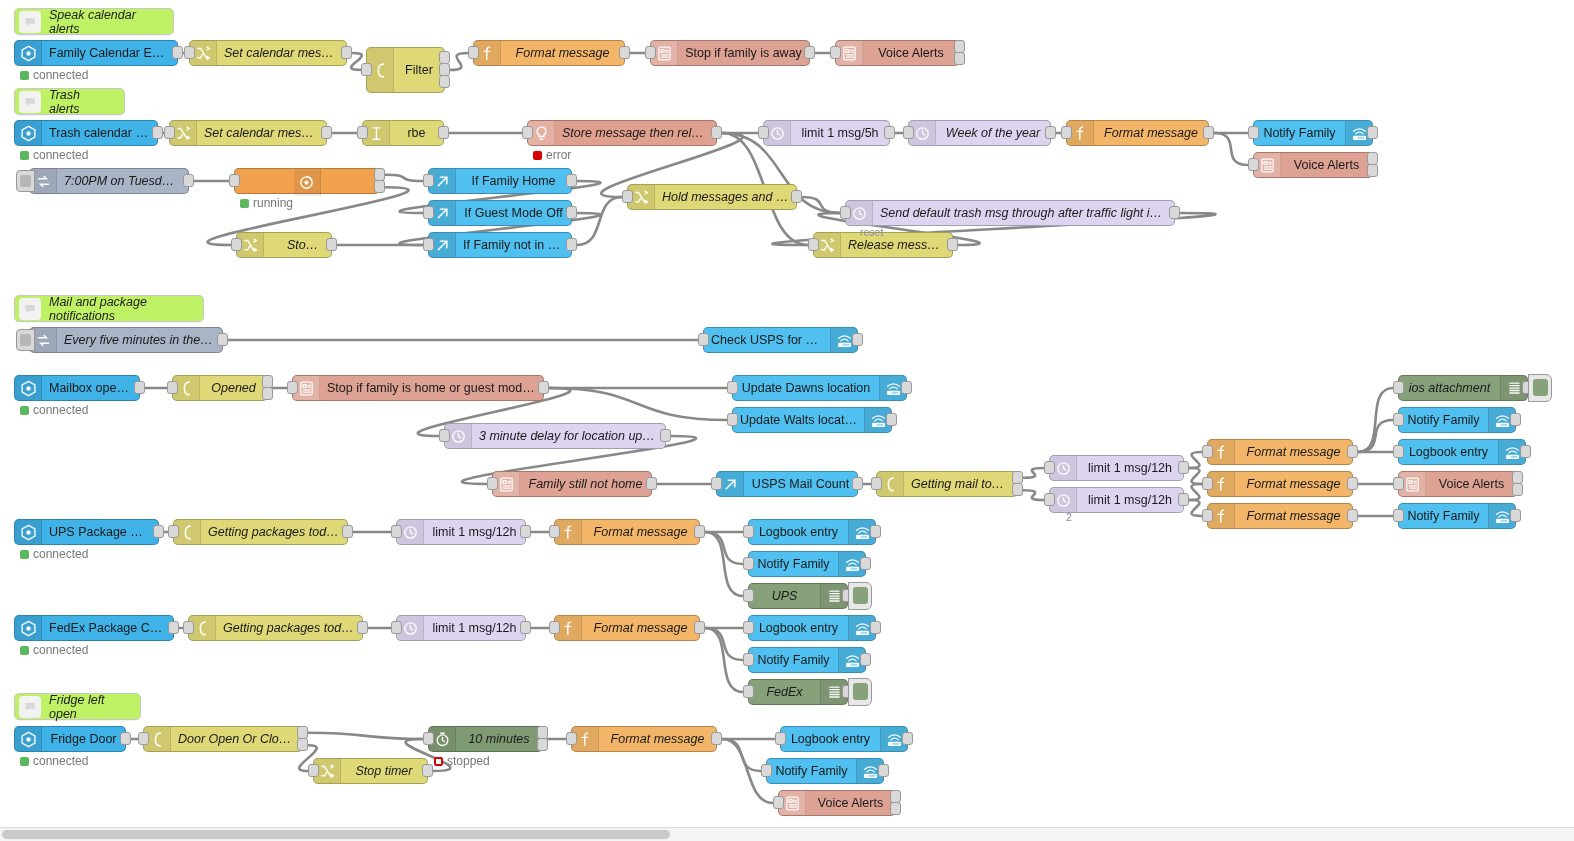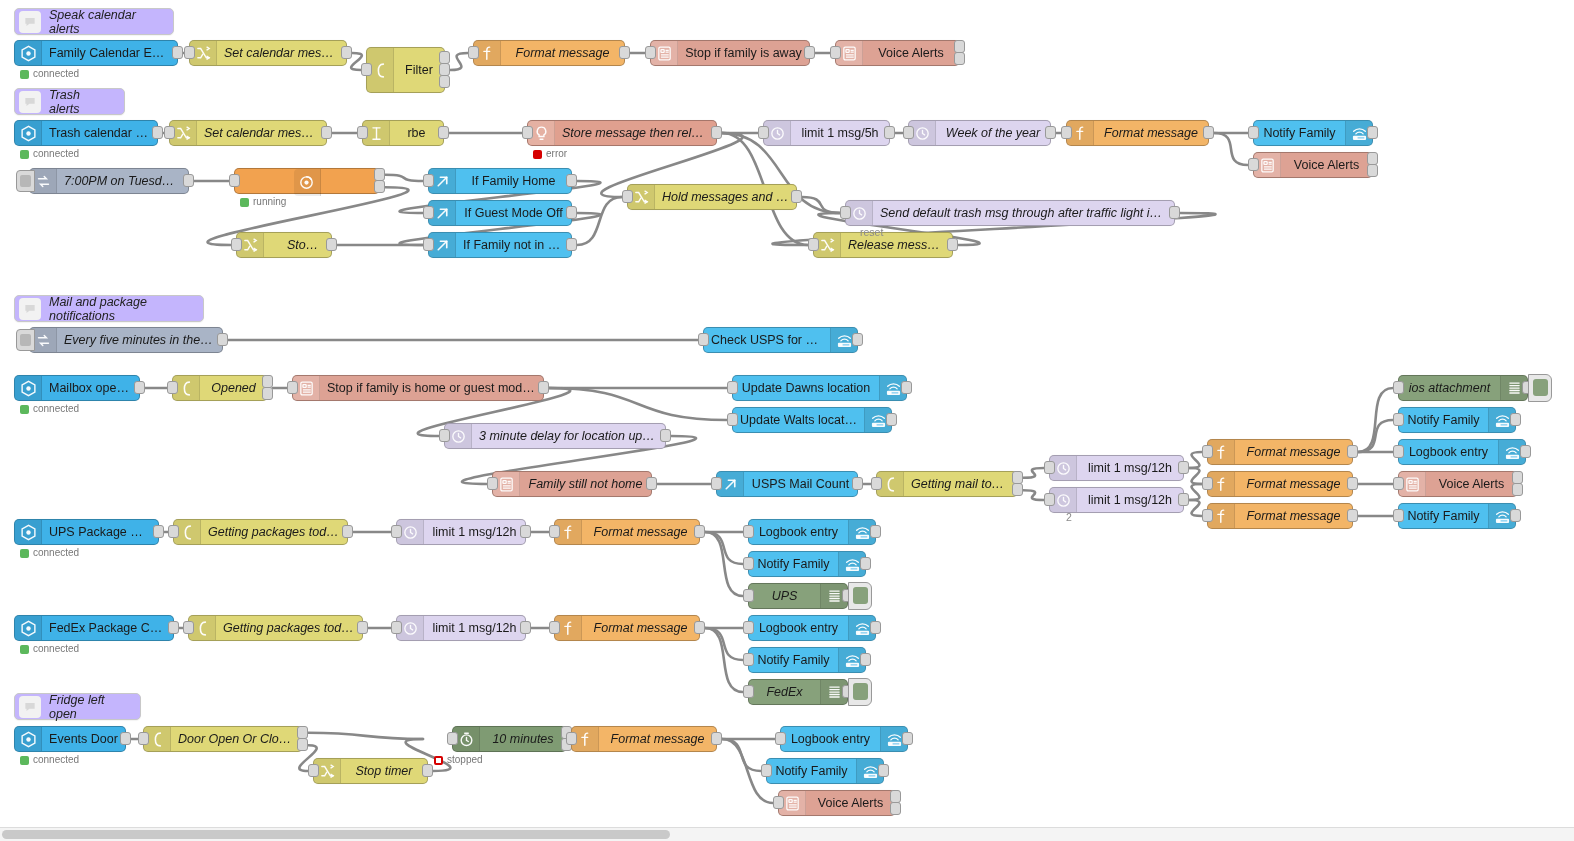--- a/index.html
+++ b/index.html
@@ -103,37 +103,37 @@
   .c-grey    { background: #a9b4c6; }
   .c-green   { background: #87a17b; }
   .c-olive   { background: #7f9b73; }
 
   .c-blue .ico-l, .c-blue .ico-r, .c-blue2 .ico-l, .c-blue2 .ico-r { background: rgba(0,0,0,0.10); }
   .c-salmon .ico-l, .c-salmon2 .ico-l { background: rgba(255,255,255,0.18); }
 
   
   .status {
     position: absolute;
-    font-size: 10px;
+    font-size: 12px;
     color: #777;
     display: flex;
-    align-items: flex-end;
+    align-items: center;
     gap: 4px;
     white-space: nowrap;
   }
   .dot { width: 9px; height: 9px; border-radius: 2px; display: inline-block; }
   .dot.green { background: #5cb85c; }
   .dot.red   { background: #d60000; }
   .dot.redring { background: #fff; border: 2px solid #d60000; width: 9px; height: 9px; }
 
   
   .tab {
     position: absolute;
     height: 27px;
-    background: #c4b5fd;
+    background: #bef264;
     border: 1px solid #c8c8c8;
     border-radius: 5px;
     display: flex;
     align-items: center;
     padding: 0 10px 0 4px;
     font-size: 12.5px;
     font-style: italic;
     color: #222;
     box-shadow: 0 1px 1px rgba(0,0,0,0.05);
   }
@@ -1024,21 +1024,21 @@
       <div style="position: absolute; left: 848px; top: 678px; width: 24px; height: 28px; background: rgb(232, 232, 232); border: 1px solid rgb(153, 153, 153); border-radius: 0px 6px 6px 0px;">
         <div style="width: 15px; height: 17px; margin: 4px auto; background: rgb(135, 161, 123); border-radius: 3px;"></div>
       </div>
       <div class="node c-blue" id="n60" style="left: 14px; top: 726px; width: 112px;">
         <span class="ico-l">
           <svg width="17" height="17" viewBox="0 0 24 24">
             <path d="M12 2 3 7v10l9 5 9-5V7z" fill="none" stroke="rgba(255,255,255,0.95)" stroke-width="2"></path>
             <circle cx="12" cy="12" r="3.1" fill="rgba(255,255,255,0.95)"></circle>
           </svg>
         </span>
-        <span class="lbl">Events Door</span>
+        <span class="lbl">Fridge Door</span>
         <span class="port out"></span>
       </div>
       <div class="status" style="left: 20px; top: 754px;">
         <span class="dot green"></span>
         <span>connected</span>
       </div>
       <div class="node c-yellow italic" id="n61" style="left: 143px; top: 726px; width: 160px;">
         <span class="ico-l">
           <svg width="17" height="17" viewBox="0 0 24 24" fill="none" stroke="rgba(255,255,255,0.95)" stroke-width="2.2" stroke-linecap="round">
             <path d="M16 3c-5 0-7 3.6-7 9s2 9 7 9"></path>
@@ -1055,21 +1055,21 @@
             <path d="M4 5h4l8 13h4"></path>
             <path d="M4 18h4l3-5"></path>
             <path d="M17 3l3 2-3 2"></path>
             <path d="M17 16l3 2-3 2"></path>
           </svg>
         </span>
         <span class="lbl">Stop timer</span>
         <span class="port in"></span>
         <span class="port out"></span>
       </div>
-      <div class="node c-olive italic" id="n63" style="left: 452px; top: 726px; width: 115px;">
+      <div class="node c-olive italic" id="n63" style="left: 428px; top: 726px; width: 115px;">
         <span class="ico-l">
           <svg width="17" height="17" viewBox="0 0 24 24" fill="none" stroke="rgba(255,255,255,0.95)" stroke-width="2" stroke-linecap="round">
             <circle cx="12" cy="13" r="7.5"></circle>
             <path d="M12 9v4.2l2.6 1.6"></path>
             <path d="M9.5 3.2h5"></path>
           </svg>
         </span>
         <span class="lbl">10 minutes</span>
         <span class="port in"></span>
         <span class="port out p1"></span>

